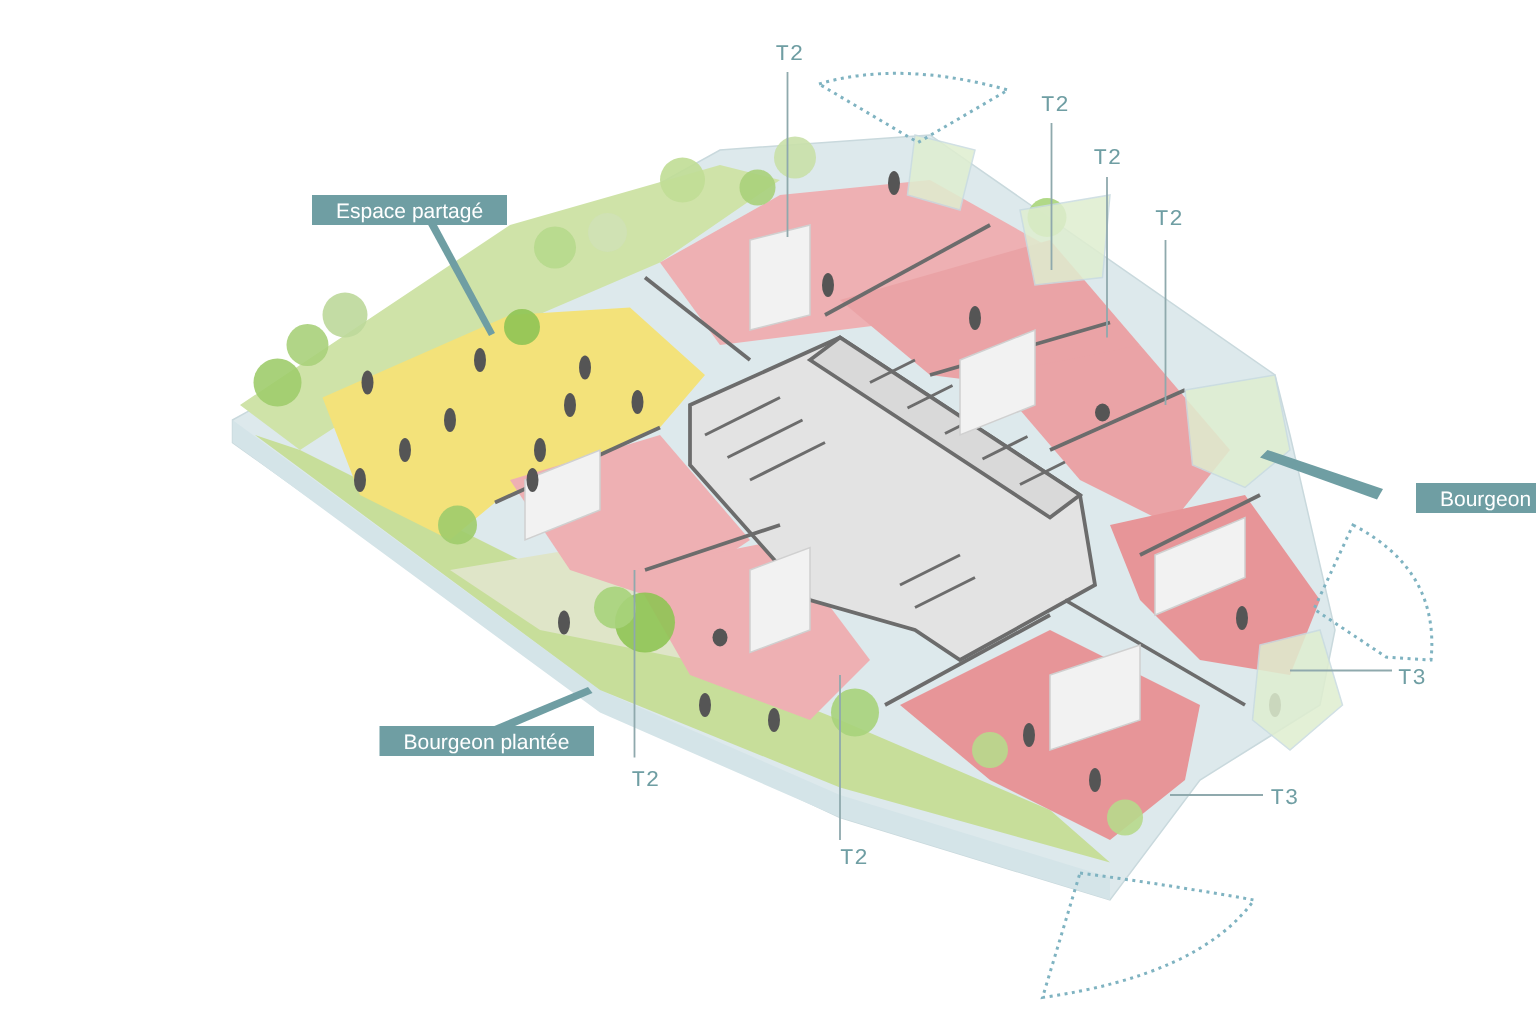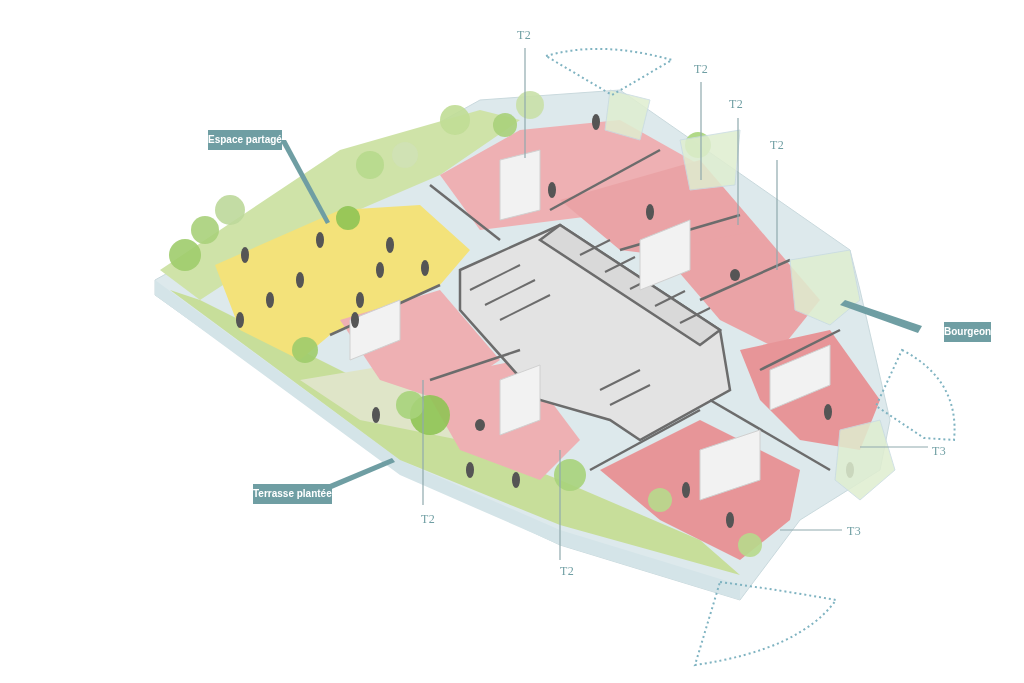--- a/index.html
+++ b/index.html
@@ -1,25 +1,25 @@
 <!DOCTYPE html>
 <html><head>
 <meta charset="utf-8">
 <style>
   html, body { margin:0; padding:0; background:#ffffff; }
   body { width:1024px; height:683px; position:relative; overflow:hidden; font-family:"Liberation Sans", sans-serif; }
   #canvas { position:absolute; left:0; top:0; width:1024px; height:683px; }
   .tag {
     position:absolute; background:#6f9ea3; color:#ffffff;
-    font-family:"Liberation Sans", sans-serif; font-weight:bold; font-size:10px;
-    padding:4px 0; white-space:nowrap; line-height:12px;
+    font-family:"Liberation Sans", sans-serif; font-weight:normal; font-size:14px;
+    padding:4px 16px; white-space:nowrap; line-height:12px;
   }
   .tlabel {
-    position:absolute; color:#6f9ea3; font-family:Liberation Serif, serif;
-    font-size:12px; font-weight:normal; letter-spacing:0.5px;
+    position:absolute; color:#6f9ea3; font-family:Liberation Mono, monospace;
+    font-size:15px; font-weight:normal; letter-spacing:0.5px;
   }
 </style>
 </head>
 <body>
 
 <svg id="canvas" viewBox="0 0 1024 683" xmlns="http://www.w3.org/2000/svg">
 
   <g>
     <polygon points="155,280 480,100 620,90 850,250 860,290 890,420 880,470 800,520 740,600 560,545 400,470 155,295" fill="#dde9ec" stroke="#c9d9dd" stroke-width="1"></polygon>
     <polygon points="155,280 400,460 560,530 740,585 740,600 560,545 400,475 155,295" fill="#d4e4e8"></polygon>
@@ -150,21 +150,21 @@
   </g>
   <g fill="#6f9ea3">
     <polygon points="280,140 286,140 330,222 326,224"></polygon>
     <polygon points="840,305 845,300 922,326 918,333"></polygon>
     <polygon points="320,488 320,494 395,462 392,458"></polygon>
   </g>
 </svg>
 
 <div class="tag" style="left:208px;top:130px;">Espace partagé</div>
 <div class="tag" style="left:944px;top:322px;">Bourgeon</div>
-<div class="tag" style="left:253px;top:484px;">Terrasse plantée</div>
+<div class="tag" style="left:253px;top:484px;">Bourgeon plantée</div>
 
 <div class="tlabel" style="left:517px;top:28px;">T2</div>
 <div class="tlabel" style="left:694px;top:62px;">T2</div>
 <div class="tlabel" style="left:729px;top:97px;">T2</div>
 <div class="tlabel" style="left:770px;top:138px;">T2</div>
 <div class="tlabel" style="left:932px;top:444px;">T3</div>
 <div class="tlabel" style="left:847px;top:524px;">T3</div>
 <div class="tlabel" style="left:421px;top:512px;">T2</div>
 <div class="tlabel" style="left:560px;top:564px;">T2</div>
 

